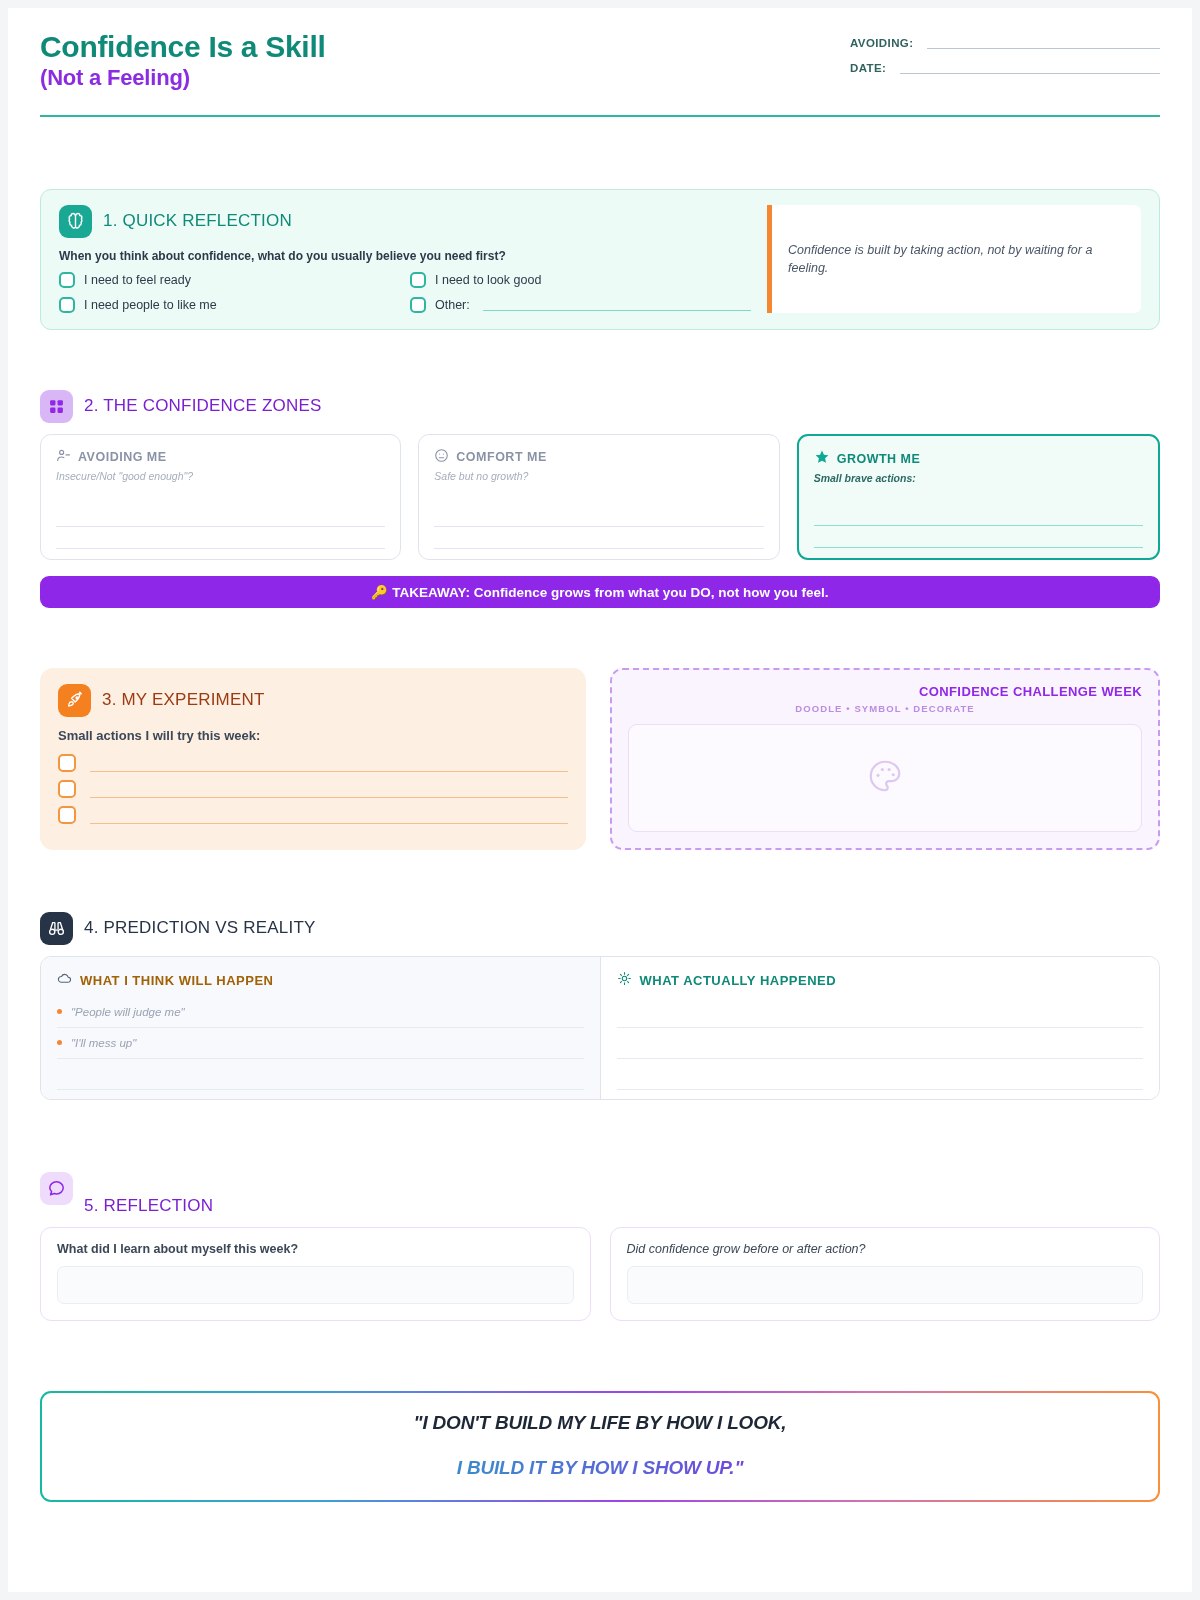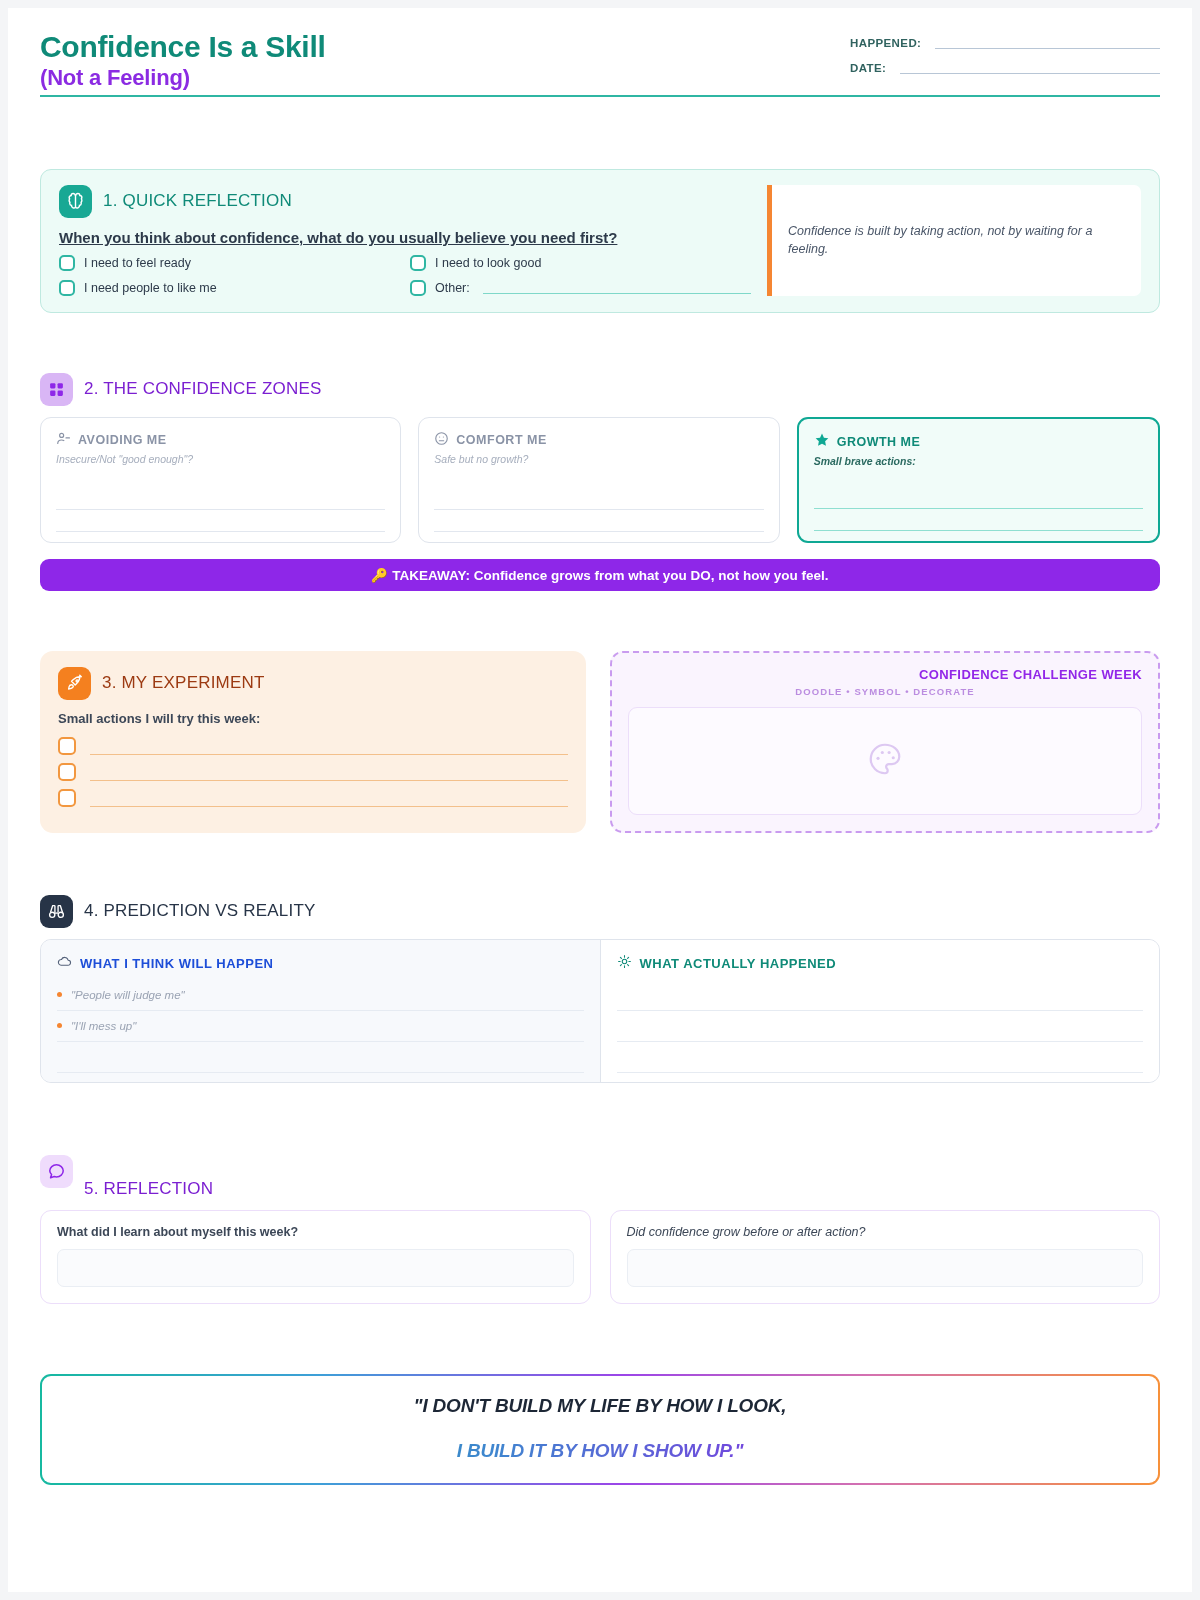--- a/index.html
+++ b/index.html
@@ -15,21 +15,21 @@
   .page {
     position: absolute;
     left: 8px; top: 8px;
     width: 1184px; height: 1584px;
     background: #ffffff;
   }
 
   
   .header {
     position: relative;
-    padding: 22px 32px 4px 32px;
+    padding: 22px 32px 24px 32px;
     display: flex;
     justify-content: space-between;
     align-items: flex-start;
   }
   .title-main {
     font-size: 30px;
     font-weight: bold;
     color: #0f8a78;
     letter-spacing: -0.3px;
     line-height: 1.12;
@@ -97,25 +97,24 @@
     border: 1.2px solid #bfe9e0;
     border-radius: 11px;
     padding: 15px 18px 16px 18px;
     display: flex;
     gap: 16px;
   }
   .sec1-left { flex: 1; min-width: 0; }
   .sec1 .badge { background: #18a894; }
   .sec1 .sec-title { color: #0f8a78; }
   .q-text {
-    font-size: 15px;
+    font-size: 12px;
     font-weight: bold;
     color: #2d3a4a;
     margin-bottom: 9px;
-    text-decoration: underline;
   }
   .opts {
     display: grid;
     grid-template-columns: 1fr 1fr;
     row-gap: 9px;
     column-gap: 10px;
   }
   .opt { display: flex; align-items: center; gap: 9px; }
   .cbox {
     width: 16px; height: 16px;
@@ -250,21 +249,21 @@
     display: flex;
     border: 1.3px solid #dfe4ec;
     border-radius: 11px;
     overflow: hidden;
     height: 144px;
   }
   .pr-col { flex: 1; padding: 14px 16px; }
   .pr-left { background: #f7f9fc; border-right: 1.3px solid #dfe4ec; }
   .pr-right { background: #fff; }
   .pr-head { display: flex; align-items: center; gap: 8px; margin-bottom: 7px; }
-  .pr-title { font-size: 13px; font-weight: bold; letter-spacing: 0.5px; color: #1d4ed8; }
+  .pr-title { font-size: 13px; font-weight: bold; letter-spacing: 0.5px; color: #a16207; }
   .pr-right .pr-title { color: #0f8a78; }
   .bullet-row {
     display: flex; align-items: center; gap: 9px;
     border-bottom: 1.2px solid #e6ebf2;
     height: 31px;
   }
   .bdot { width: 5px; height: 5px; border-radius: 50%; background: #f58632; flex: none; }
   .btext { font-size: 11.5px; font-style: italic; color: #9aa3b3; }
   .blank-row { border-bottom: 1.2px solid #e6ebf2; height: 31px; }
 
@@ -321,21 +320,21 @@
 
 <div class="page">
 
   <div class="header">
     <div>
       <div class="title-main">Confidence Is a Skill</div>
       <div class="title-sub">(Not a Feeling)</div>
     </div>
     <div class="meta">
       <div class="meta-row">
-        <span class="meta-label">HAPPENED:</span>
+        <span class="meta-label">AVOIDING:</span>
         <span class="meta-line"></span>
       </div>
       <div class="meta-row">
         <span class="meta-label">DATE:</span>
         <span class="meta-line"></span>
       </div>
     </div>
   </div>
   <div class="header-rule"></div>
 

